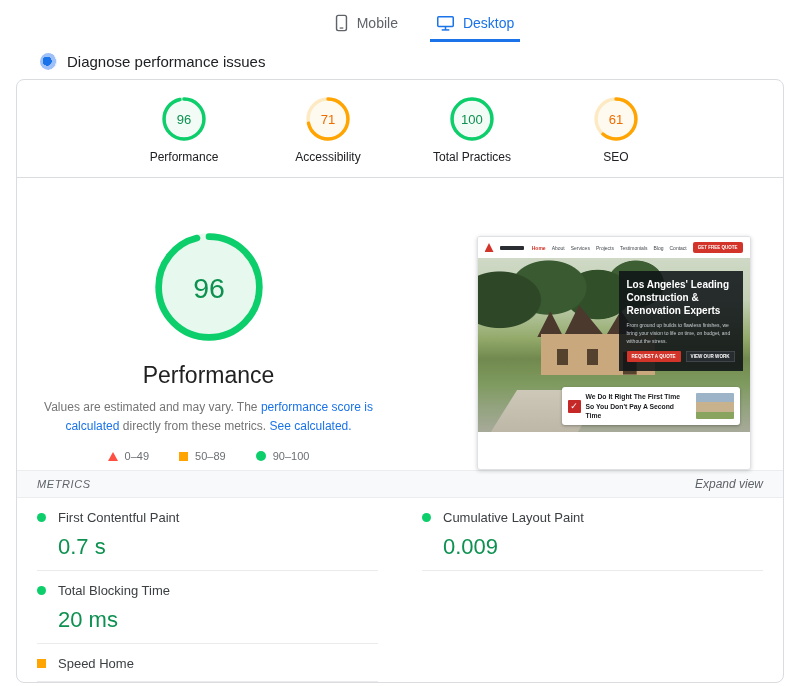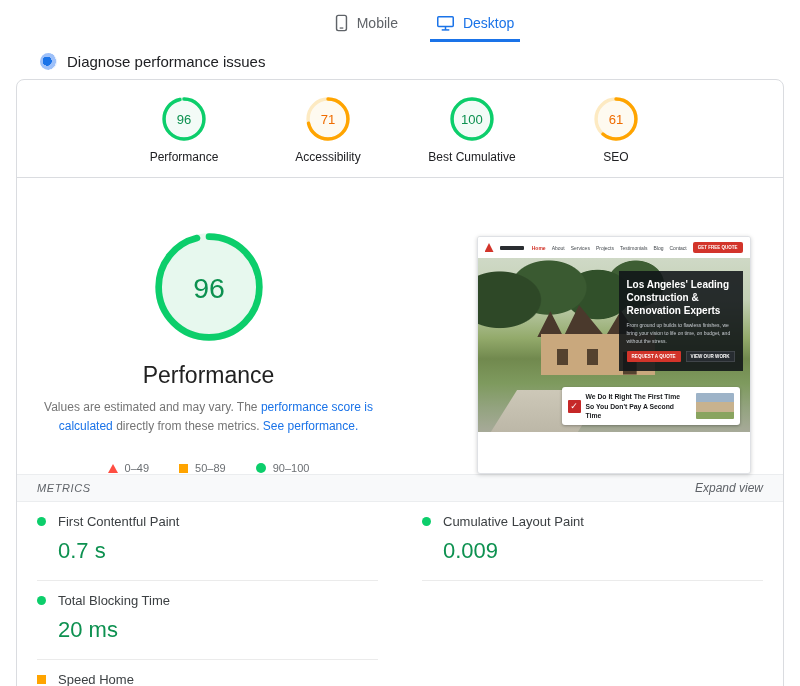--- a/index.html
+++ b/index.html
@@ -46,21 +46,21 @@
   
   .main-grid { display:grid; grid-template-columns:1fr 1fr; min-height:292px; }
   .perf-panel { text-align:center; padding-top:52px; }
   .big-gauge { width:114px; height:114px; }
   .big-track { fill:var(--passTint); stroke:var(--passTint); stroke-width:7; }
   .big-arc   { fill:none; stroke:var(--pass); stroke-width:7; stroke-linecap:round; }
   .big-num   { font-size:30px; fill:var(--passText); }
   .perf-title { font-size:23px; font-weight:400; color:#212121; margin:14px 0 9px; }
   .disclaimer { width:372px; margin:0 auto; font-size:12px; line-height:1.55; color:#757575; }
   .disclaimer a { color:var(--accent); text-decoration:none; cursor:pointer; }
-  .legend { margin-top:27px; display:flex; justify-content:center; gap:30px;
+  .legend { margin-top:15px; display:flex; justify-content:center; gap:30px;
             align-items:center; font-size:11px; color:#6b6f73; }
   .legend-item { display:flex; align-items:center; gap:7px; }
   .shape-tri { width:0; height:0; border-left:5px solid transparent;
                border-right:5px solid transparent; border-bottom:9px solid var(--fail); }
   .shape-sq { width:9px; height:9px; background:var(--average); }
   .shape-circ { width:10px; height:10px; border-radius:50%; background:var(--pass); }
 
   
   .shot-wrap { display:flex; justify-content:center; padding-top:58px; }
   .shot { width:274px; border:1px solid #dfe1e5; border-radius:3px; overflow:hidden;
@@ -108,21 +108,21 @@
   .banner-img { width:38px; height:26px; flex-shrink:0; border-radius:1px;
     background:linear-gradient(180deg,#9db3c8 0 35%,#c8b28e 35% 72%,#89a45f 72% 100%); }
 
   
   .metrics-bar { display:flex; justify-content:space-between; align-items:center;
                  height:28px; padding:0 20px; background:#f8f9fa;
                  border-top:1px solid #ebedef; border-bottom:1px solid #ebedef;font-style:italic; }
   .metrics-title { font-size:11px; font-weight:500; color:#5f6368; letter-spacing:0.6px; }
   .expand-link { font-size:12px; color:#5f6368; cursor:pointer; }
   .metrics-grid { display:grid; grid-template-columns:1fr 1fr; column-gap:44px; padding:0 20px; }
-  .metric { border-bottom:1px solid #ebebeb; padding:12px 0 16px; }
+  .metric { border-bottom:1px solid #ebebeb; padding:12px 0 10px; }
   .metric-name-row { display:flex; align-items:center; gap:12px; }
   .dot { width:9px; height:9px; flex-shrink:0; }
   .dot[data-level="pass"]    { background:var(--pass); border-radius:50%; }
   .dot[data-level="average"] { background:var(--average); border-radius:0; }
   .metric-name { font-size:13px; color:#3c4043; }
   .metric-value { margin:9px 0 0 21px; font-size:22px; }
   .metric-value[data-level="pass"]    { color:var(--passText); }
 </style>
 </head>
 <body>
@@ -170,21 +170,21 @@
           <text class="score-num" x="32" y="33" text-anchor="middle" dominant-baseline="central" data-level="average">71</text>
         </svg>
         <span class="score-label">Accessibility</span>
       </a>
       <a class="score">
         <svg viewBox="0 0 64 64">
           <circle class="score-track" cx="32" cy="32" r="29" data-level="pass"></circle>
           <circle class="score-arc" cx="32" cy="32" r="29" transform="rotate(-90 32 32)" data-level="pass" stroke-dasharray="182.21237390820798 182.212373908208"></circle>
           <text class="score-num" x="32" y="33" text-anchor="middle" dominant-baseline="central" data-level="pass">100</text>
         </svg>
-        <span class="score-label">Best Cumulative</span>
+        <span class="score-label">Total Practices</span>
       </a>
       <a class="score">
         <svg viewBox="0 0 64 64">
           <circle class="score-track" cx="32" cy="32" r="29" data-level="average"></circle>
           <circle class="score-arc" cx="32" cy="32" r="29" transform="rotate(-90 32 32)" data-level="average" stroke-dasharray="111.1495480840069 182.212373908208"></circle>
           <text class="score-num" x="32" y="33" text-anchor="middle" dominant-baseline="central" data-level="average">61</text>
         </svg>
         <span class="score-label">SEO</span>
       </a>
     </div>
@@ -197,21 +197,21 @@
         <svg class="big-gauge" viewBox="0 0 120 120">
           <circle class="big-track" cx="60" cy="60" r="53"></circle>
           <circle class="big-arc" cx="60" cy="60" r="53" transform="rotate(-90 60 60)" stroke-dasharray="319.68846842929736 333.0088212805181"></circle>
           <text class="big-num" x="60" y="61" text-anchor="middle" dominant-baseline="central">96</text>
         </svg>
         <h2 class="perf-title">Performance</h2>
         <p class="disclaimer">
           <span>Values are estimated and may vary. The</span>
           <a>performance score is calculated</a>
           <span>directly from these metrics.</span>
-          <a>See performance.</a>
+          <a>See calculated.</a>
         </p>
         <div class="legend">
           <span class="legend-item">
             <span class="shape-tri"></span>
             <span>0–49</span>
           </span>
           <span class="legend-item">
             <span class="shape-sq"></span>
             <span>50–89</span>
           </span>

